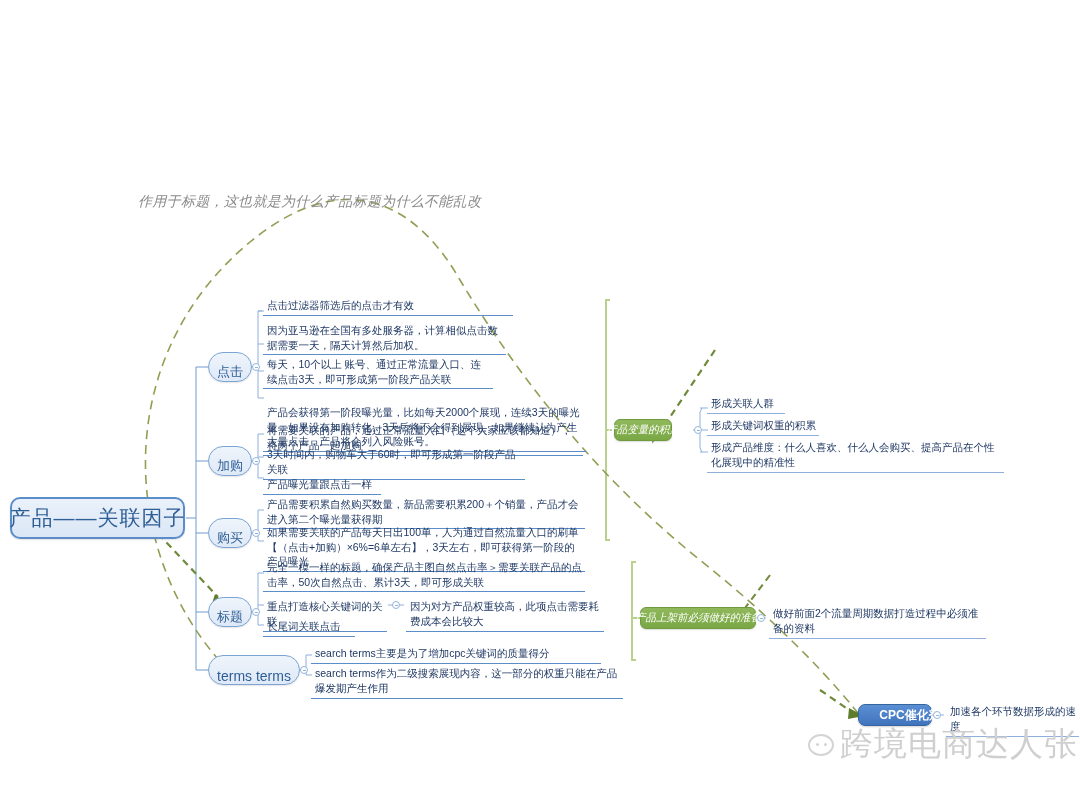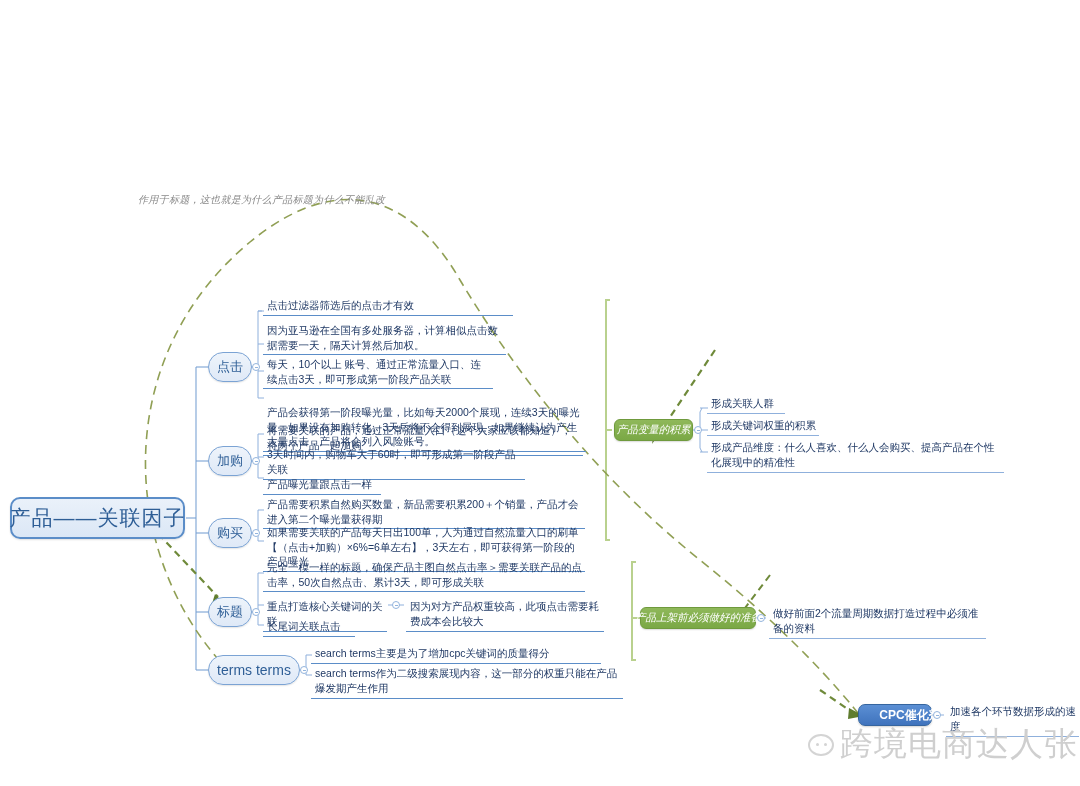--- a/index.html
+++ b/index.html
@@ -21,20 +21,21 @@
     background:linear-gradient(180deg,#eaf1fa 0%,#dbe7f6 100%);
     border:2px solid #5b8dc8;border-radius:10px;
     color:#2e5e96;font-size:21px;letter-spacing:1px;
     box-shadow:0 1px 2px rgba(0,0,0,.12);
   }
   .branch-node{
     background:linear-gradient(180deg,#eef4fb 0%,#dfe9f7 100%);
     border:1.3px solid #7ba3d4;border-radius:15px;
     color:#2e5e96;font-size:13px;
     box-shadow:0 1px 1.5px rgba(0,0,0,.10);
+    align-items:flex-end;
   }
   .branch-node.wide{font-size:14px;}
   .green-node{
     background:linear-gradient(180deg,#8fb85a 0%,#7aa845 100%);
     border:1px solid #6f9a3d;border-radius:6px;
     color:#ffffff;font-size:10.5px;font-style:italic;
     box-shadow:0 1px 1.5px rgba(0,0,0,.14);
   }
   .cpc-node{
     background:linear-gradient(180deg,#5b8fd4 0%,#3f73bd 100%);
@@ -49,21 +50,21 @@
     position:absolute;box-sizing:border-box;
     font-size:10.5px;line-height:15px;color:#1f3864;
     padding:1px 2px 2px 4px;
     border-bottom:1.6px solid #5b8dc8;
   }
   .leaf.thin{border-bottom-width:1.1px;border-bottom-color:#8fb0dc;}
   .leaf.two{line-height:14.5px;}
 
   
   .note-text{
-    position:absolute;font-size:10px;font-style:italic;color:#8a8a8a;
+    position:absolute;font-size:14px;font-style:italic;color:#8a8a8a;
     white-space:nowrap;letter-spacing:.3px;
   }
   .collapse-dot{
     position:absolute;width:8px;height:8px;border-radius:50%;
     border:1px solid #93b4dd;background:#ffffff;box-sizing:border-box;
   }
   .collapse-dot::after{
     content:"";position:absolute;left:1.5px;top:3px;width:3px;height:1px;background:#93b4dd;
   }
 
@@ -197,21 +198,21 @@
   <div class="leaf" style="left:263px;top:618px;width:92px;">长尾词关联点击</div>
 
   <div class="node branch-node wide" style="left:208px;top:655px;width:92px;height:30px;">
     <span>terms terms</span>
   </div>
   <div class="collapse-dot" style="left:300px;top:666px;"></div>
 
   <div class="leaf" style="left:311px;top:645px;width:290px;">search terms主要是为了增加cpc关键词的质量得分</div>
   <div class="leaf" style="left:311px;top:665px;width:312px;">search terms作为二级搜索展现内容，这一部分的权重只能在产品爆发期产生作用</div>
 
-  <div class="node green-node" style="left:614px;top:419px;width:79px;height:22px;">
+  <div class="node green-node" style="left:614px;top:419px;width:58px;height:22px;">
     <span>产品变量的积累</span>
   </div>
   <div class="collapse-dot" style="left:694px;top:426px;"></div>
 
   <div class="leaf thin" style="left:707px;top:395px;width:78px;">形成关联人群</div>
   <div class="leaf thin" style="left:707px;top:417px;width:112px;">形成关键词权重的积累</div>
   <div class="leaf thin" style="left:707px;top:439px;width:297px;">形成产品维度：什么人喜欢、什么人会购买、提高产品在个性化展现中的精准性</div>
 
   <div class="node green-node" style="left:640px;top:607px;width:116px;height:22px;">
     <span>产品上架前必须做好的准备</span>

